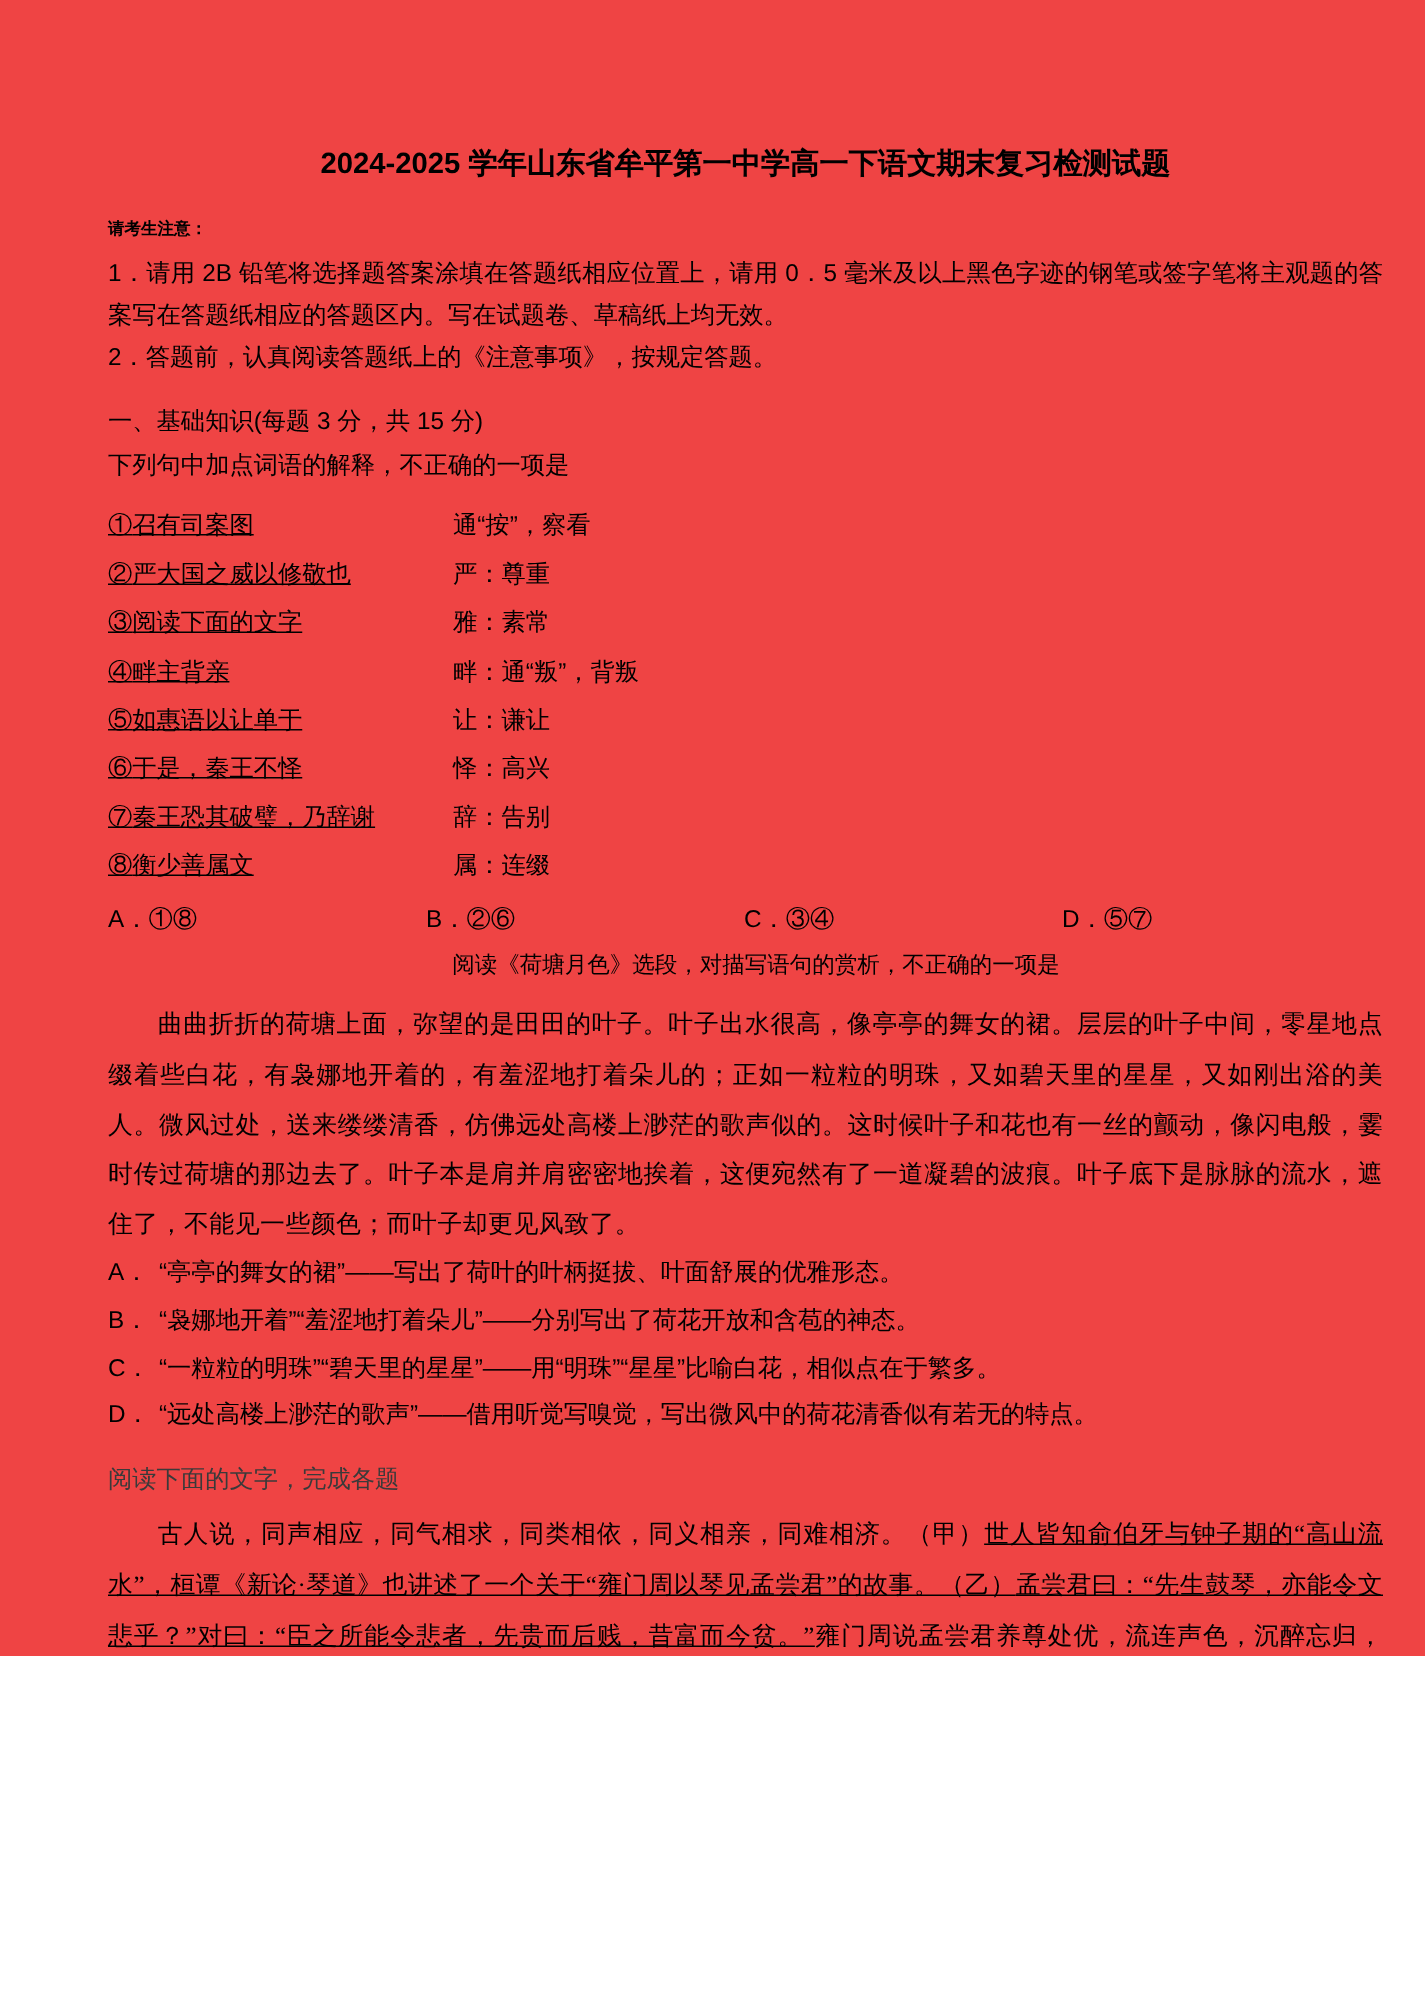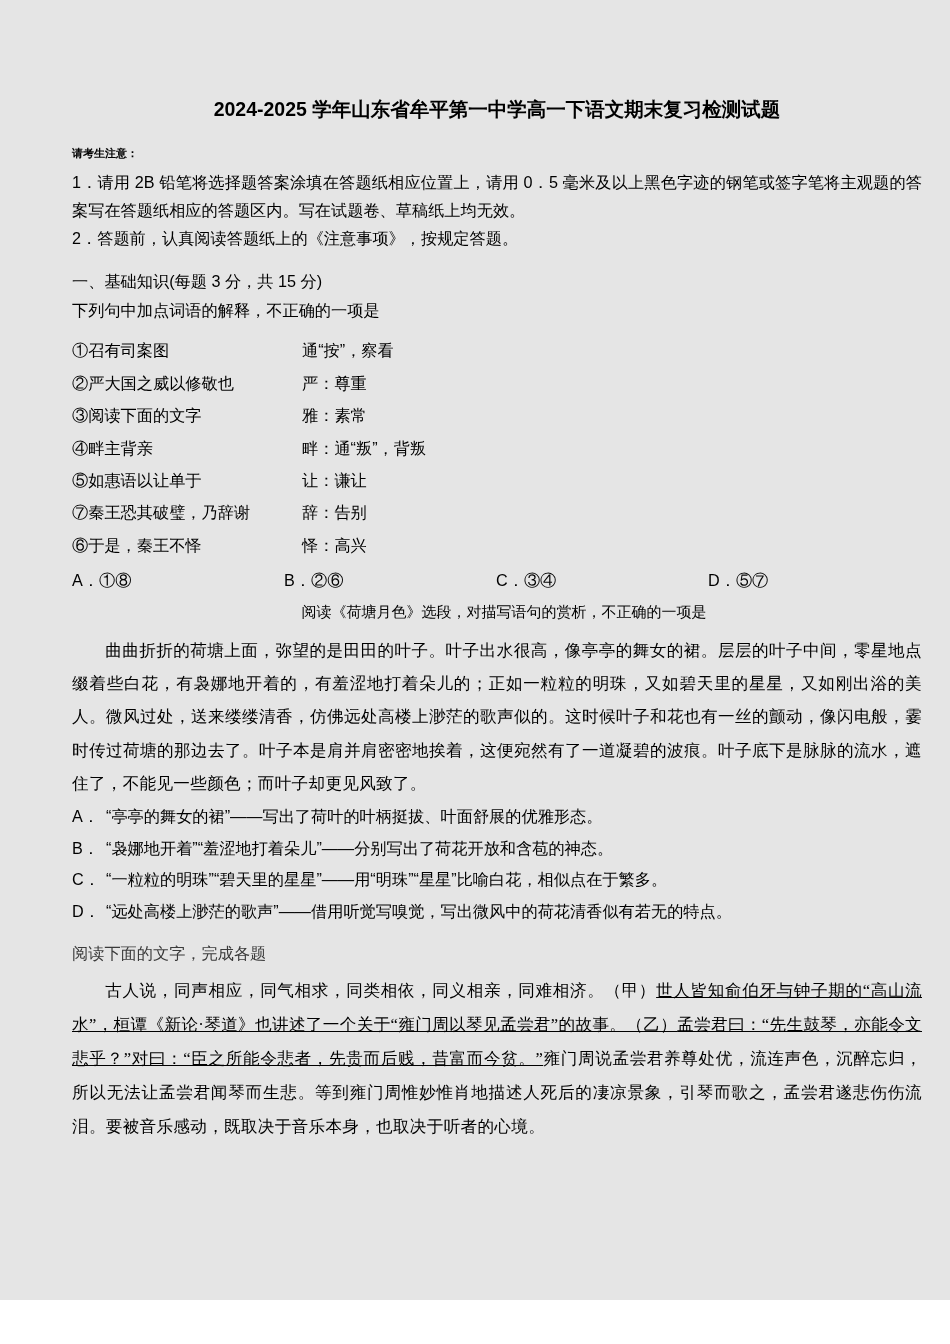--- a/index.html
+++ b/index.html
@@ -6,23 +6,23 @@
     margin: 0;
     padding: 0;
     background: #ffffff;
   }
   body {
     font-family: "Liberation Sans", sans-serif;
     color: #000000;
   }
   .page {
     width: 950px;
-    height: 1300px;
+    height: 1104px;
     margin: 0 auto;
-    background: #e5e5e5;
+    background: #ef4444;
     position: relative;
     box-sizing: border-box;
     padding: 96px 28px 40px 72px;
   }
   .doc-title {
     font-size: 19.5px;
     font-weight: bold;
     text-align: center;
     letter-spacing: 0px;
     margin: 0 0 22px 0;
@@ -55,20 +55,21 @@
     margin: 0 0 2px 0;
   }
   .pair-row {
     display: flex;
     font-size: 16.2px;
     line-height: 2.0;
   }
   .pair-left {
     width: 230px;
     flex: 0 0 230px;
+    text-decoration: underline;
   }
   .pair-right {
     flex: 1 1 auto;
   }
   .options-row {
     display: flex;
     font-size: 16.2px;
     line-height: 1.9;
     margin-top: 4px;
   }
@@ -149,26 +150,30 @@
     </div>
     <div class="pair-row">
       <div class="pair-left"><span>④</span><span>畔主背亲</span></div>
       <div class="pair-right">畔：通“叛”，背叛</div>
     </div>
     <div class="pair-row">
       <div class="pair-left"><span>⑤</span><span>如惠语以让单于</span></div>
       <div class="pair-right">让：谦让</div>
     </div>
     <div class="pair-row">
+      <div class="pair-left"><span>⑥</span><span>于是，秦王不怿</span></div>
+      <div class="pair-right">怿：高兴</div>
+    </div>
+    <div class="pair-row">
       <div class="pair-left"><span>⑦</span><span>秦王恐其破璧，乃辞谢</span></div>
       <div class="pair-right">辞：告别</div>
     </div>
     <div class="pair-row">
-      <div class="pair-left"><span>⑥</span><span>于是，秦王不怿</span></div>
-      <div class="pair-right">怿：高兴</div>
+      <div class="pair-left"><span>⑧</span><span>衡少善属文</span></div>
+      <div class="pair-right">属：连缀</div>
     </div>
   </div>
 
   <div class="options-row">
     <div class="opt">A．①⑧</div>
     <div class="opt">B．②⑥</div>
     <div class="opt">C．③④</div>
     <div class="opt">D．⑤⑦</div>
   </div>
 

